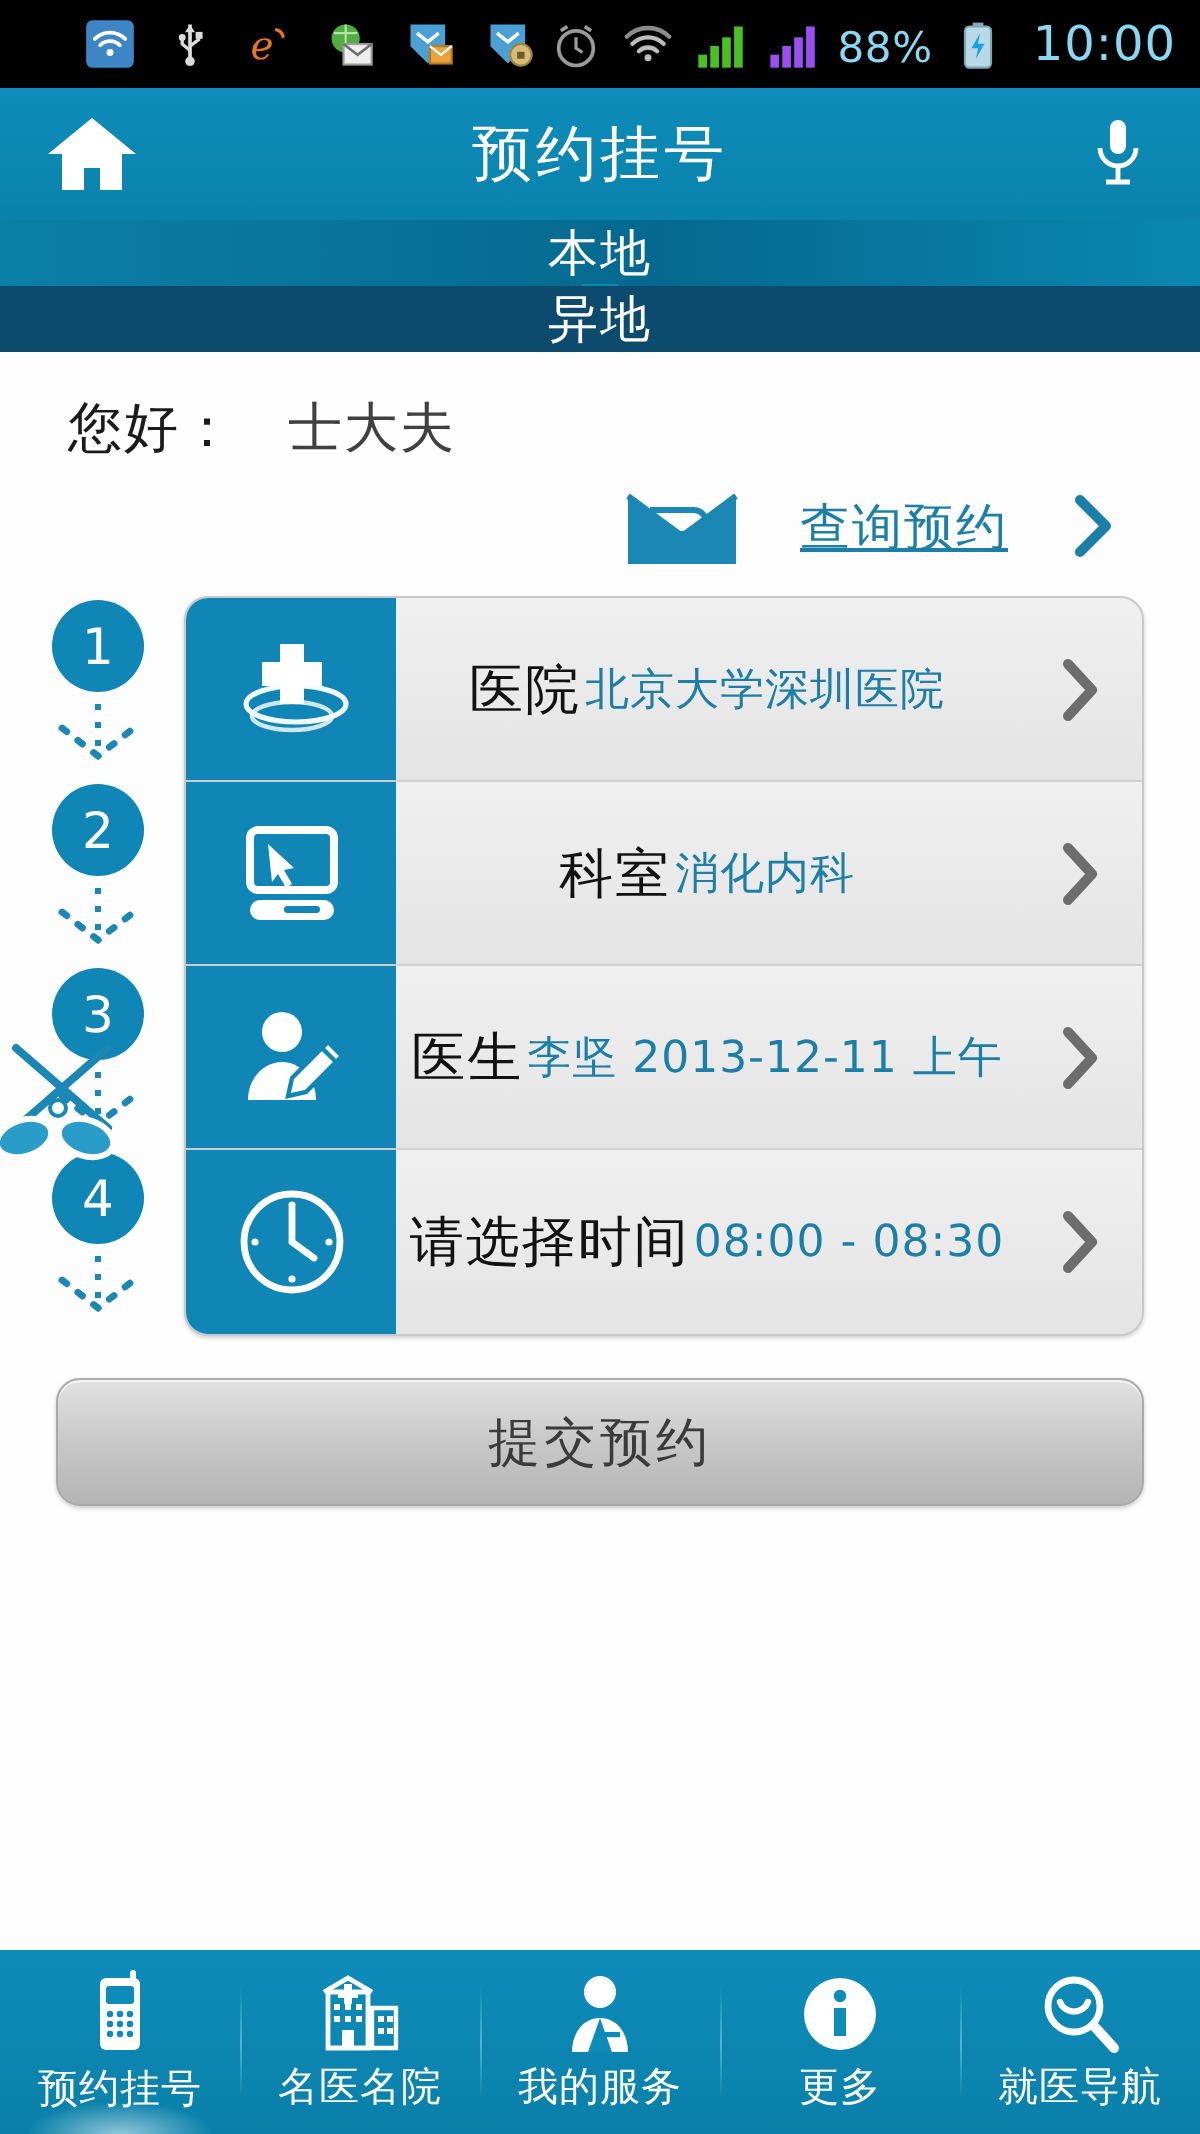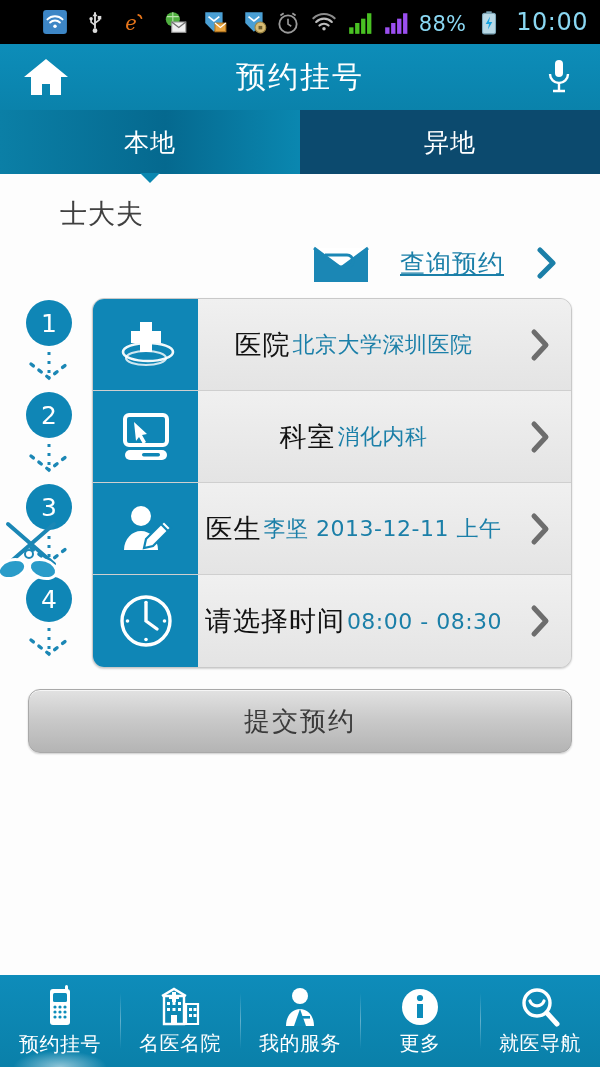--- a/index.html
+++ b/index.html
@@ -27,21 +27,21 @@
     display: flex; align-items: center; padding: 0 18px; position: relative;
   }
   .header-title {
     position: absolute; left: 0; right: 0; text-align: center;
     color: #fff; font-size: 30px; letter-spacing: 2px; pointer-events: none;
   }
   .home-btn { width: 56px; height: 48px; display: flex; align-items: center; justify-content: center; position: relative; z-index: 2; }
   .mic-btn { margin-left: auto; width: 46px; height: 48px; display: flex; align-items: center; justify-content: center; position: relative; z-index: 2; }
 
   
-  .tabs { display: flex; height: 64px; position: relative; }
+  .tabs { display: flex; height: 64px; position: relative; flex-direction: column; }
   .tab {
     flex: 1; display: flex; align-items: center; justify-content: center;
     color: #ffffff; font-size: 25px; letter-spacing: 1px; position: relative;
   }
   .tab.inactive { background: #0c4a6e; }
   .tab.active {
     background: linear-gradient(90deg, #0b7fa6 0%, #05698f 55%, #0a87b0 100%);
   }
   .tab.active::after {
     content: ""; position: absolute; bottom: -9px; left: 50%; margin-left: -10px;
@@ -224,20 +224,21 @@
   <div class="tabs">
     <div class="tab active">
       <span>本地</span>
     </div>
     <div class="tab inactive">
       <span>异地</span>
     </div>
   </div>
 
   <div class="greet">
+    <span class="greet-label">您好：</span>
     <span class="greet-name">士大夫</span>
   </div>
 
   <div class="query-row">
     <svg width="58" height="42" viewBox="0 0 58 42">
       <path d="M2 6h54v34H2z" fill="#1b87b5"></path>
       <path d="M2 6l27 20L56 6z" fill="#ffffff"></path>
       <path d="M2 6l27 20L56 6" fill="none" stroke="#1b87b5" stroke-width="3"></path>
       <path d="M13 13h22a6 6 0 010 12H21" fill="none" stroke="#1b87b5" stroke-width="3"></path>
     </svg>

